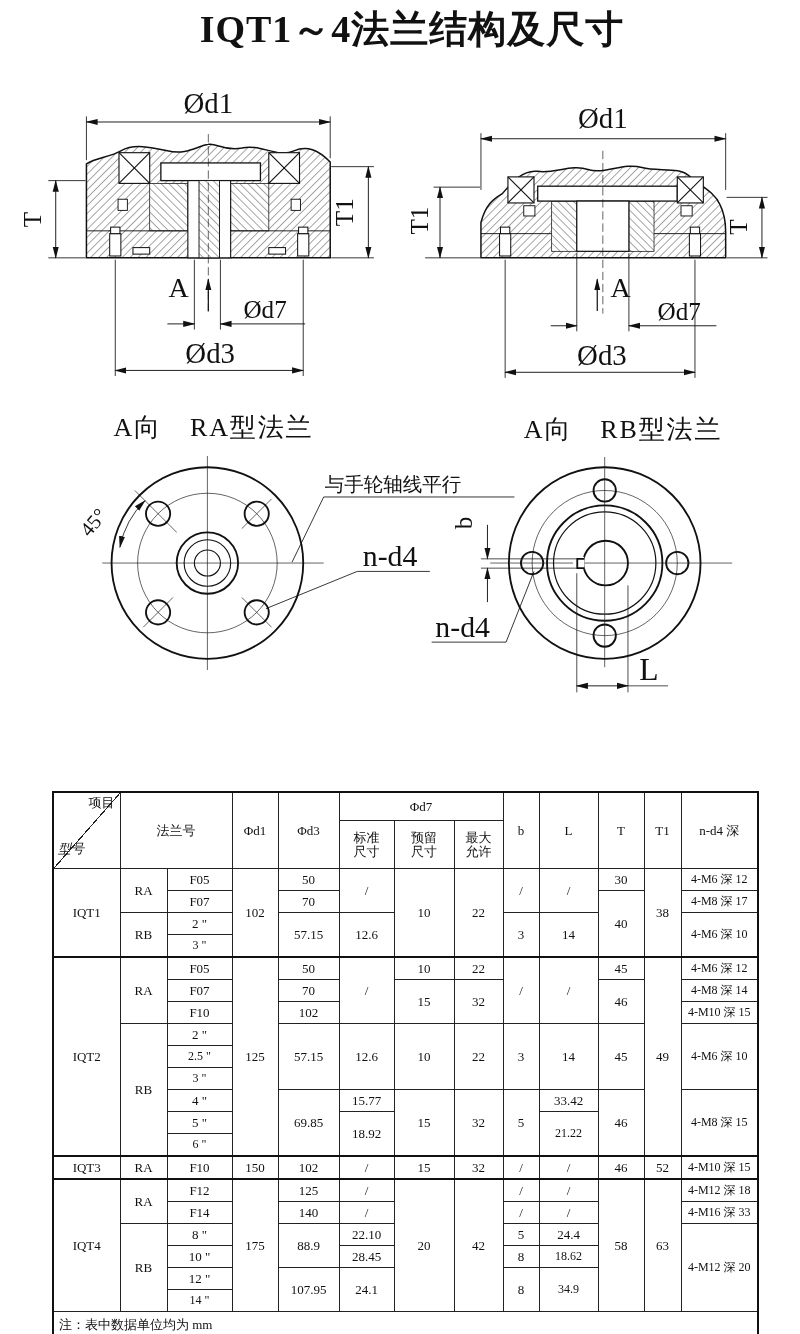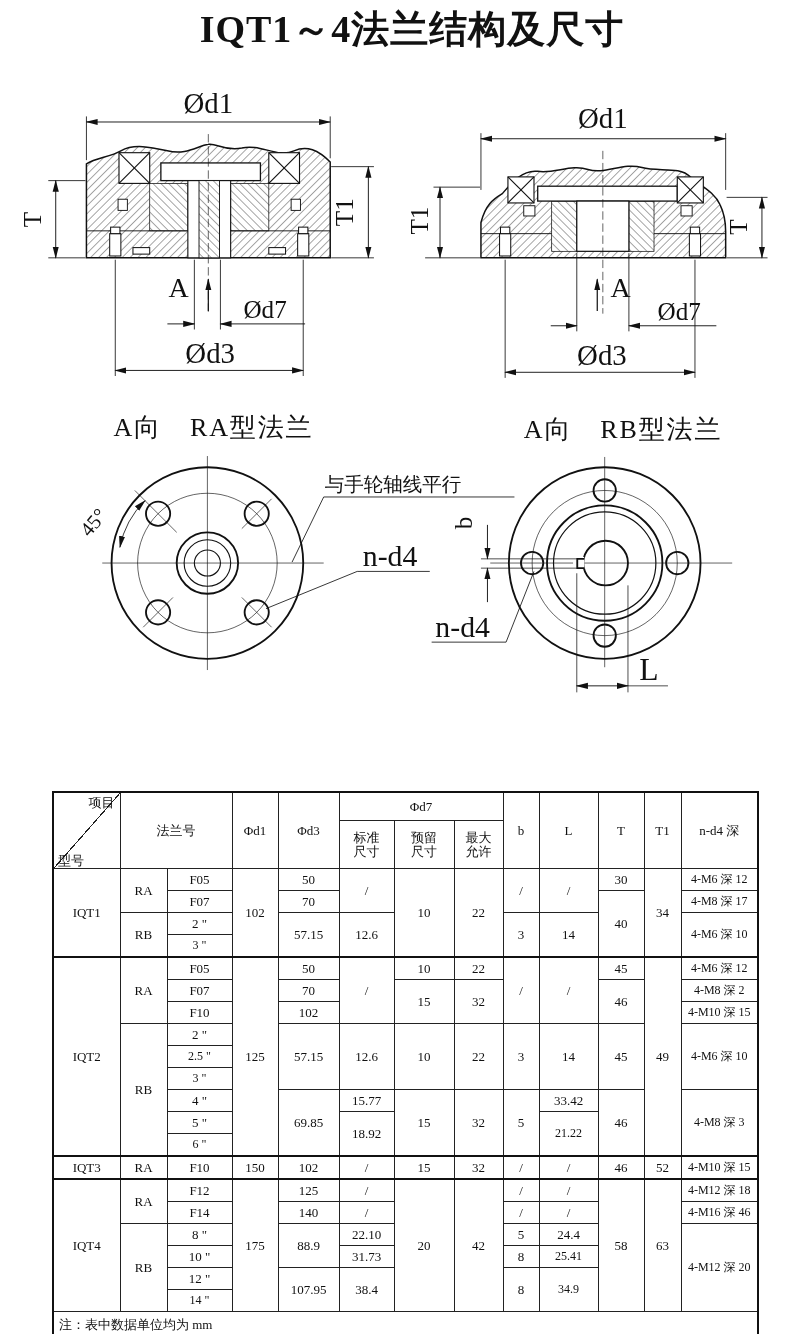--- a/index.html
+++ b/index.html
@@ -17,21 +17,21 @@
         padding:0 1px;font-weight:normal;height:21px;overflow:hidden;}
   thead th{height:auto;}
   table{border:2px solid #111;}
   td.blk{border-top:2px solid #111;}
   tr.h1 th{height:27px;}
   tr.h2 th{height:47px;white-space:pre-line;font-family:Liberation Serif, serif;}
   td:last-child{font-size:12px;white-space:nowrap;}
   .diagcell{position:relative;padding:0;
      background-image:linear-gradient(to bottom right,transparent 49.5%,#222 49.5%,#222 50.6%,transparent 50.6%);}
   .diagcell .tr{position:absolute;top:3px;right:5px;}
-  .diagcell .bl{position:absolute;bottom:0;left:4px;}
+  .diagcell .bl{position:absolute;bottom:12px;left:4px;font-style:italic;}
   .noterow td{text-align:left;padding-left:5px;height:25px;font-size:13px;}
 </style>
 </head>
 <body>
 
 <div class="title">IQT1～4法兰结构及尺寸</div>
 
 <svg class="drawings" width="800" height="736" viewBox="0 55 800 791" xmlns="http://www.w3.org/2000/svg">
   <defs>
     <pattern id="h1" patternUnits="userSpaceOnUse" width="6" height="6" patternTransform="rotate(45)">
@@ -278,21 +278,21 @@
           <td rowspan="2">RA</td>
           <td>F05</td>
           <td rowspan="4">102</td>
           <td>50</td>
           <td rowspan="2">/</td>
           <td rowspan="4">10</td>
           <td rowspan="4">22</td>
           <td rowspan="2">/</td>
           <td rowspan="2">/</td>
           <td>30</td>
-          <td rowspan="4">34</td>
+          <td rowspan="4">38</td>
           <td>4-M6 深 12</td>
         </tr>
         <tr>
           <td>F07</td>
           <td>70</td>
           <td rowspan="3">40</td>
           <td>4-M8 深 17</td>
         </tr>
         <tr>
           <td rowspan="2">RB</td>
@@ -320,21 +320,21 @@
           <td class="blk">45</td>
           <td rowspan="9" class="blk">49</td>
           <td class="blk">4-M6 深 12</td>
         </tr>
         <tr>
           <td>F07</td>
           <td>70</td>
           <td rowspan="2">15</td>
           <td rowspan="2">32</td>
           <td rowspan="2">46</td>
-          <td>4-M8 深 2</td>
+          <td>4-M8 深 14</td>
         </tr>
         <tr>
           <td>F10</td>
           <td>102</td>
           <td>4-M10 深 15</td>
         </tr>
         <tr>
           <td rowspan="6">RB</td>
           <td>2 "</td>
           <td rowspan="3">57.15</td>
@@ -354,21 +354,21 @@
         </tr>
         <tr>
           <td>4 "</td>
           <td rowspan="3">69.85</td>
           <td>15.77</td>
           <td rowspan="3">15</td>
           <td rowspan="3">32</td>
           <td rowspan="3">5</td>
           <td>33.42</td>
           <td rowspan="3">46</td>
-          <td rowspan="3">4-M8 深 3</td>
+          <td rowspan="3">4-M8 深 15</td>
         </tr>
         <tr>
           <td>5 "</td>
           <td rowspan="2">18.92</td>
           <td rowspan="2">21.22</td>
         </tr>
         <tr>
           <td>6 "</td>
         </tr>
         <tr>
@@ -400,41 +400,41 @@
           <td rowspan="6" class="blk">58</td>
           <td rowspan="6" class="blk">63</td>
           <td class="blk">4-M12 深 18</td>
         </tr>
         <tr>
           <td>F14</td>
           <td>140</td>
           <td>/</td>
           <td>/</td>
           <td>/</td>
-          <td>4-M16 深 46</td>
+          <td>4-M16 深 33</td>
         </tr>
         <tr>
           <td rowspan="4">RB</td>
           <td>8 "</td>
           <td rowspan="2">88.9</td>
           <td>22.10</td>
           <td>5</td>
           <td>24.4</td>
           <td rowspan="4">4-M12 深 20</td>
         </tr>
         <tr>
           <td>10 "</td>
-          <td>31.73</td>
+          <td>28.45</td>
           <td>8</td>
-          <td>25.41</td>
+          <td>18.62</td>
         </tr>
         <tr>
           <td>12 "</td>
           <td rowspan="2">107.95</td>
-          <td rowspan="2">38.4</td>
+          <td rowspan="2">24.1</td>
           <td rowspan="2">8</td>
           <td rowspan="2">34.9</td>
         </tr>
         <tr>
           <td>14 "</td>
         </tr>
       </tbody>
   <tbody>
     <tr class="noterow">
       <td colspan="13">注：表中数据单位均为 mm</td>

